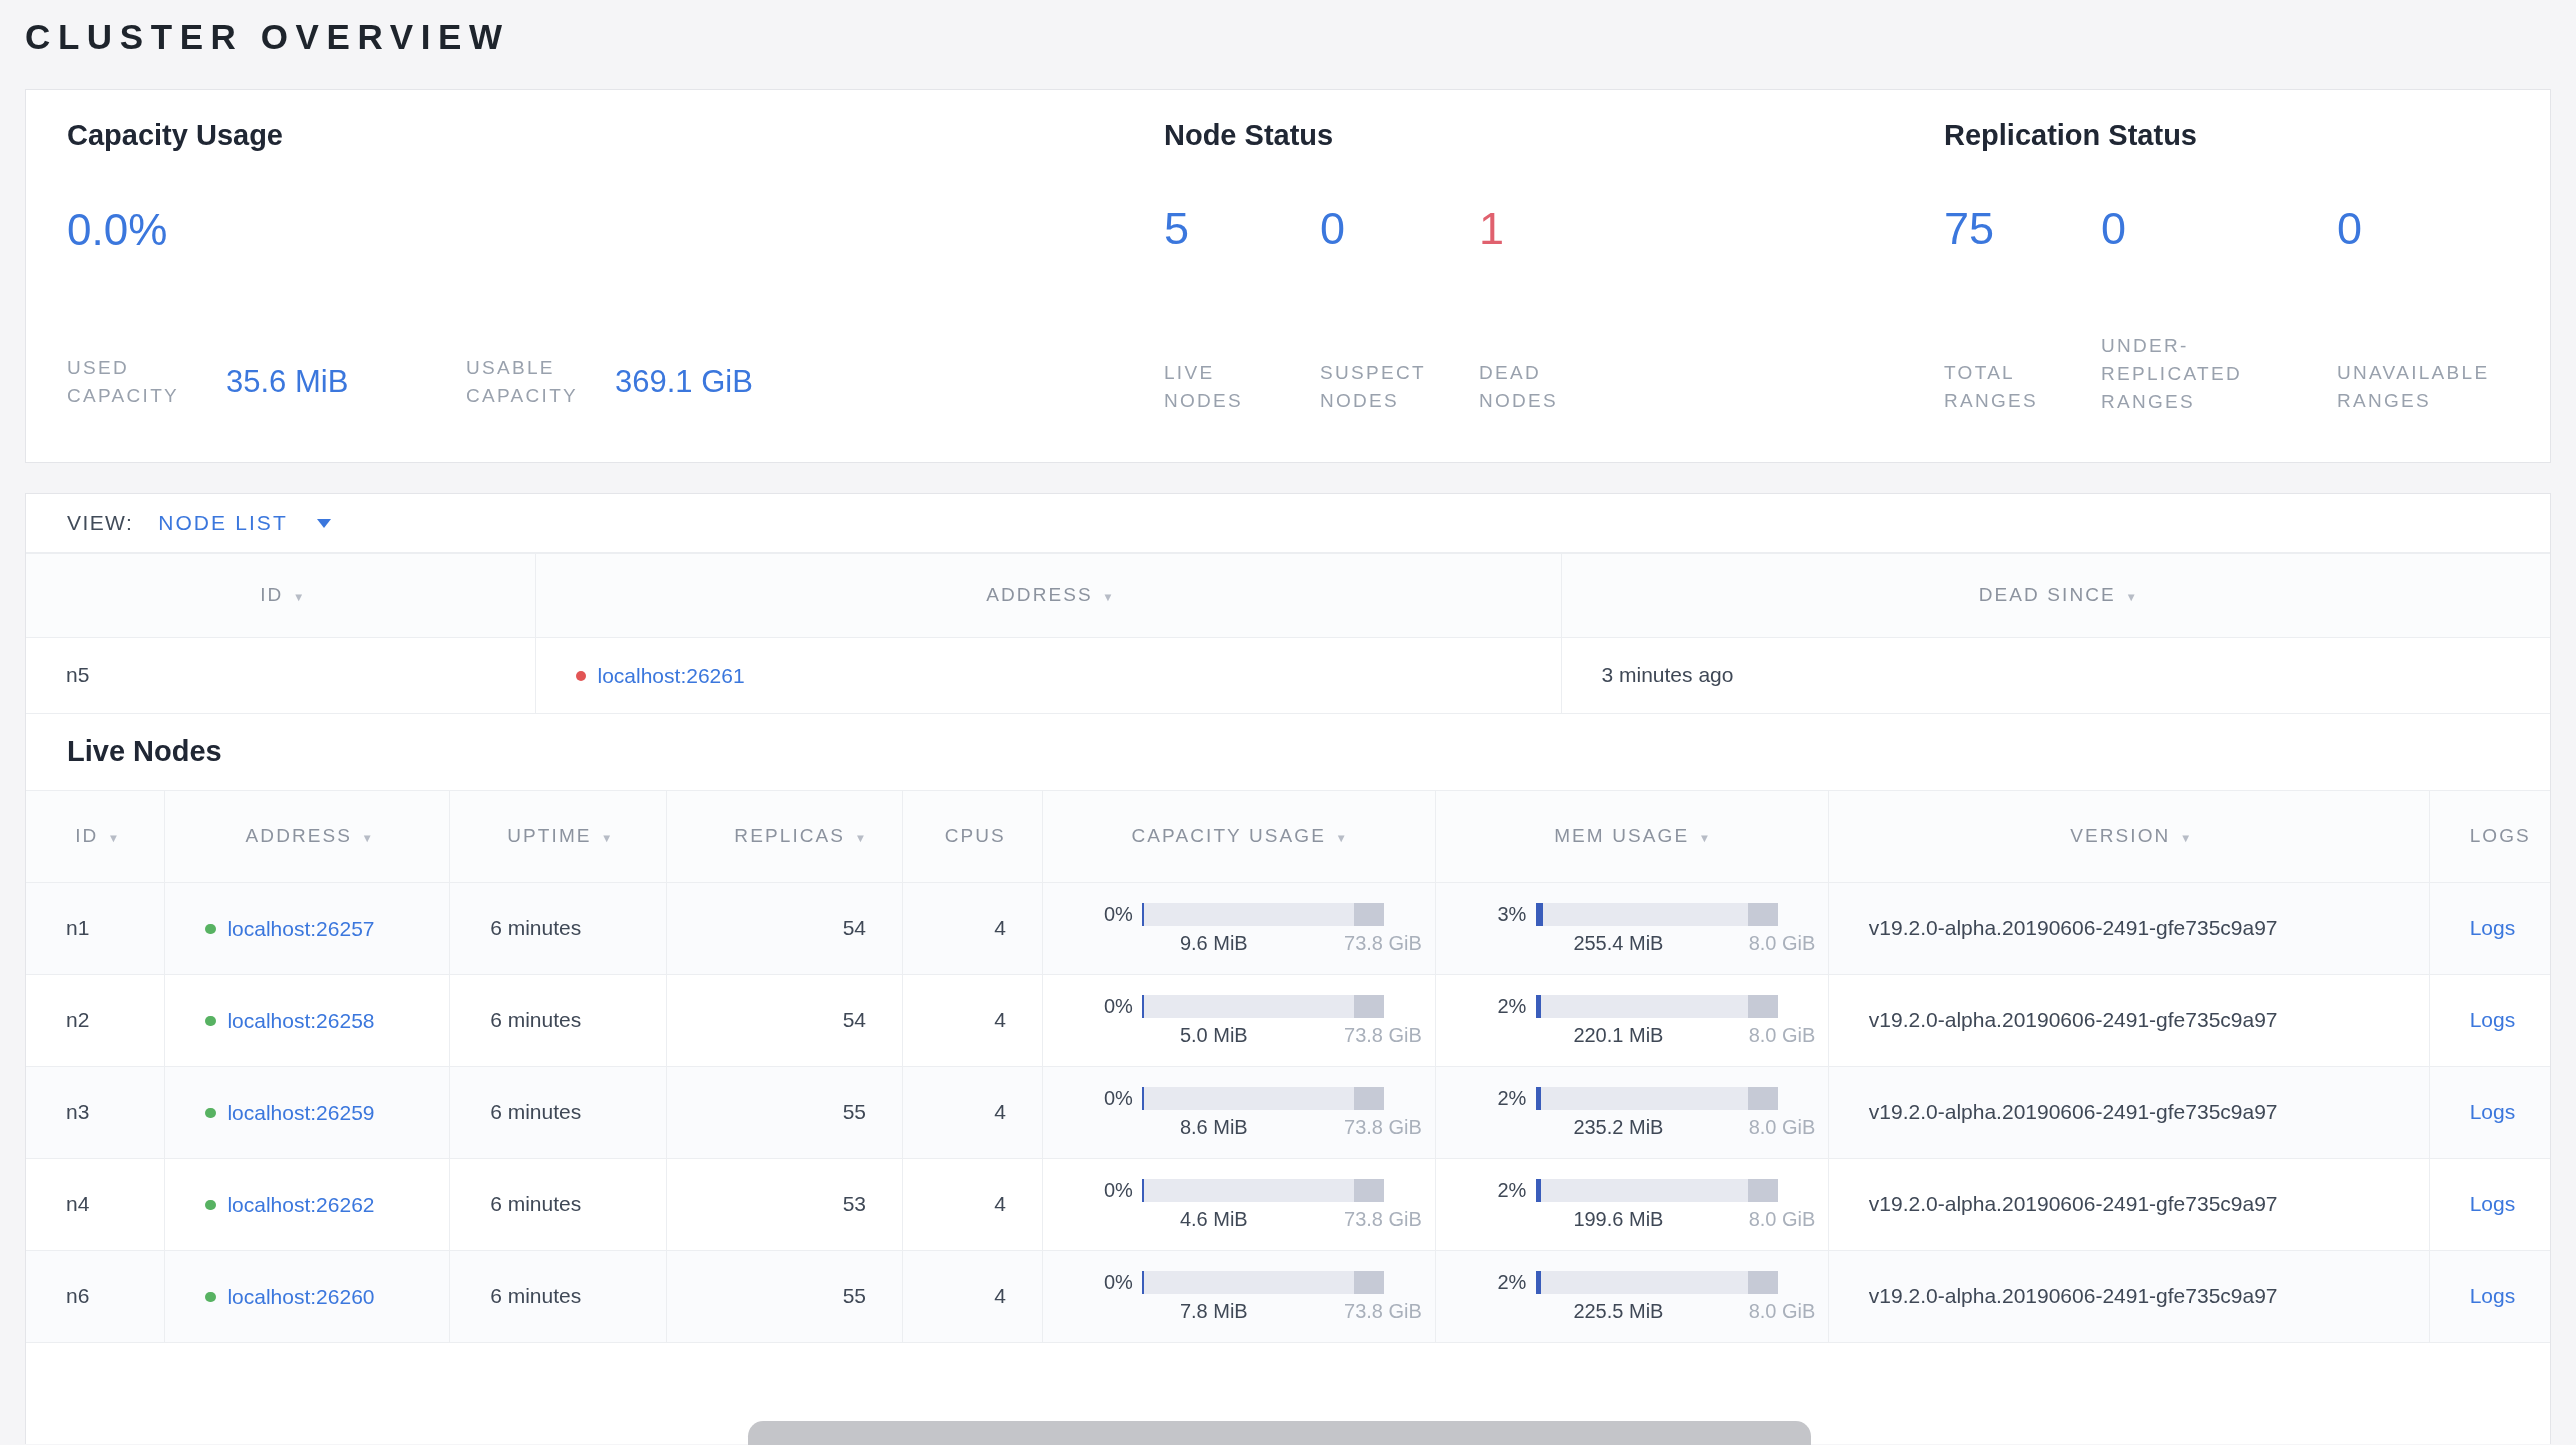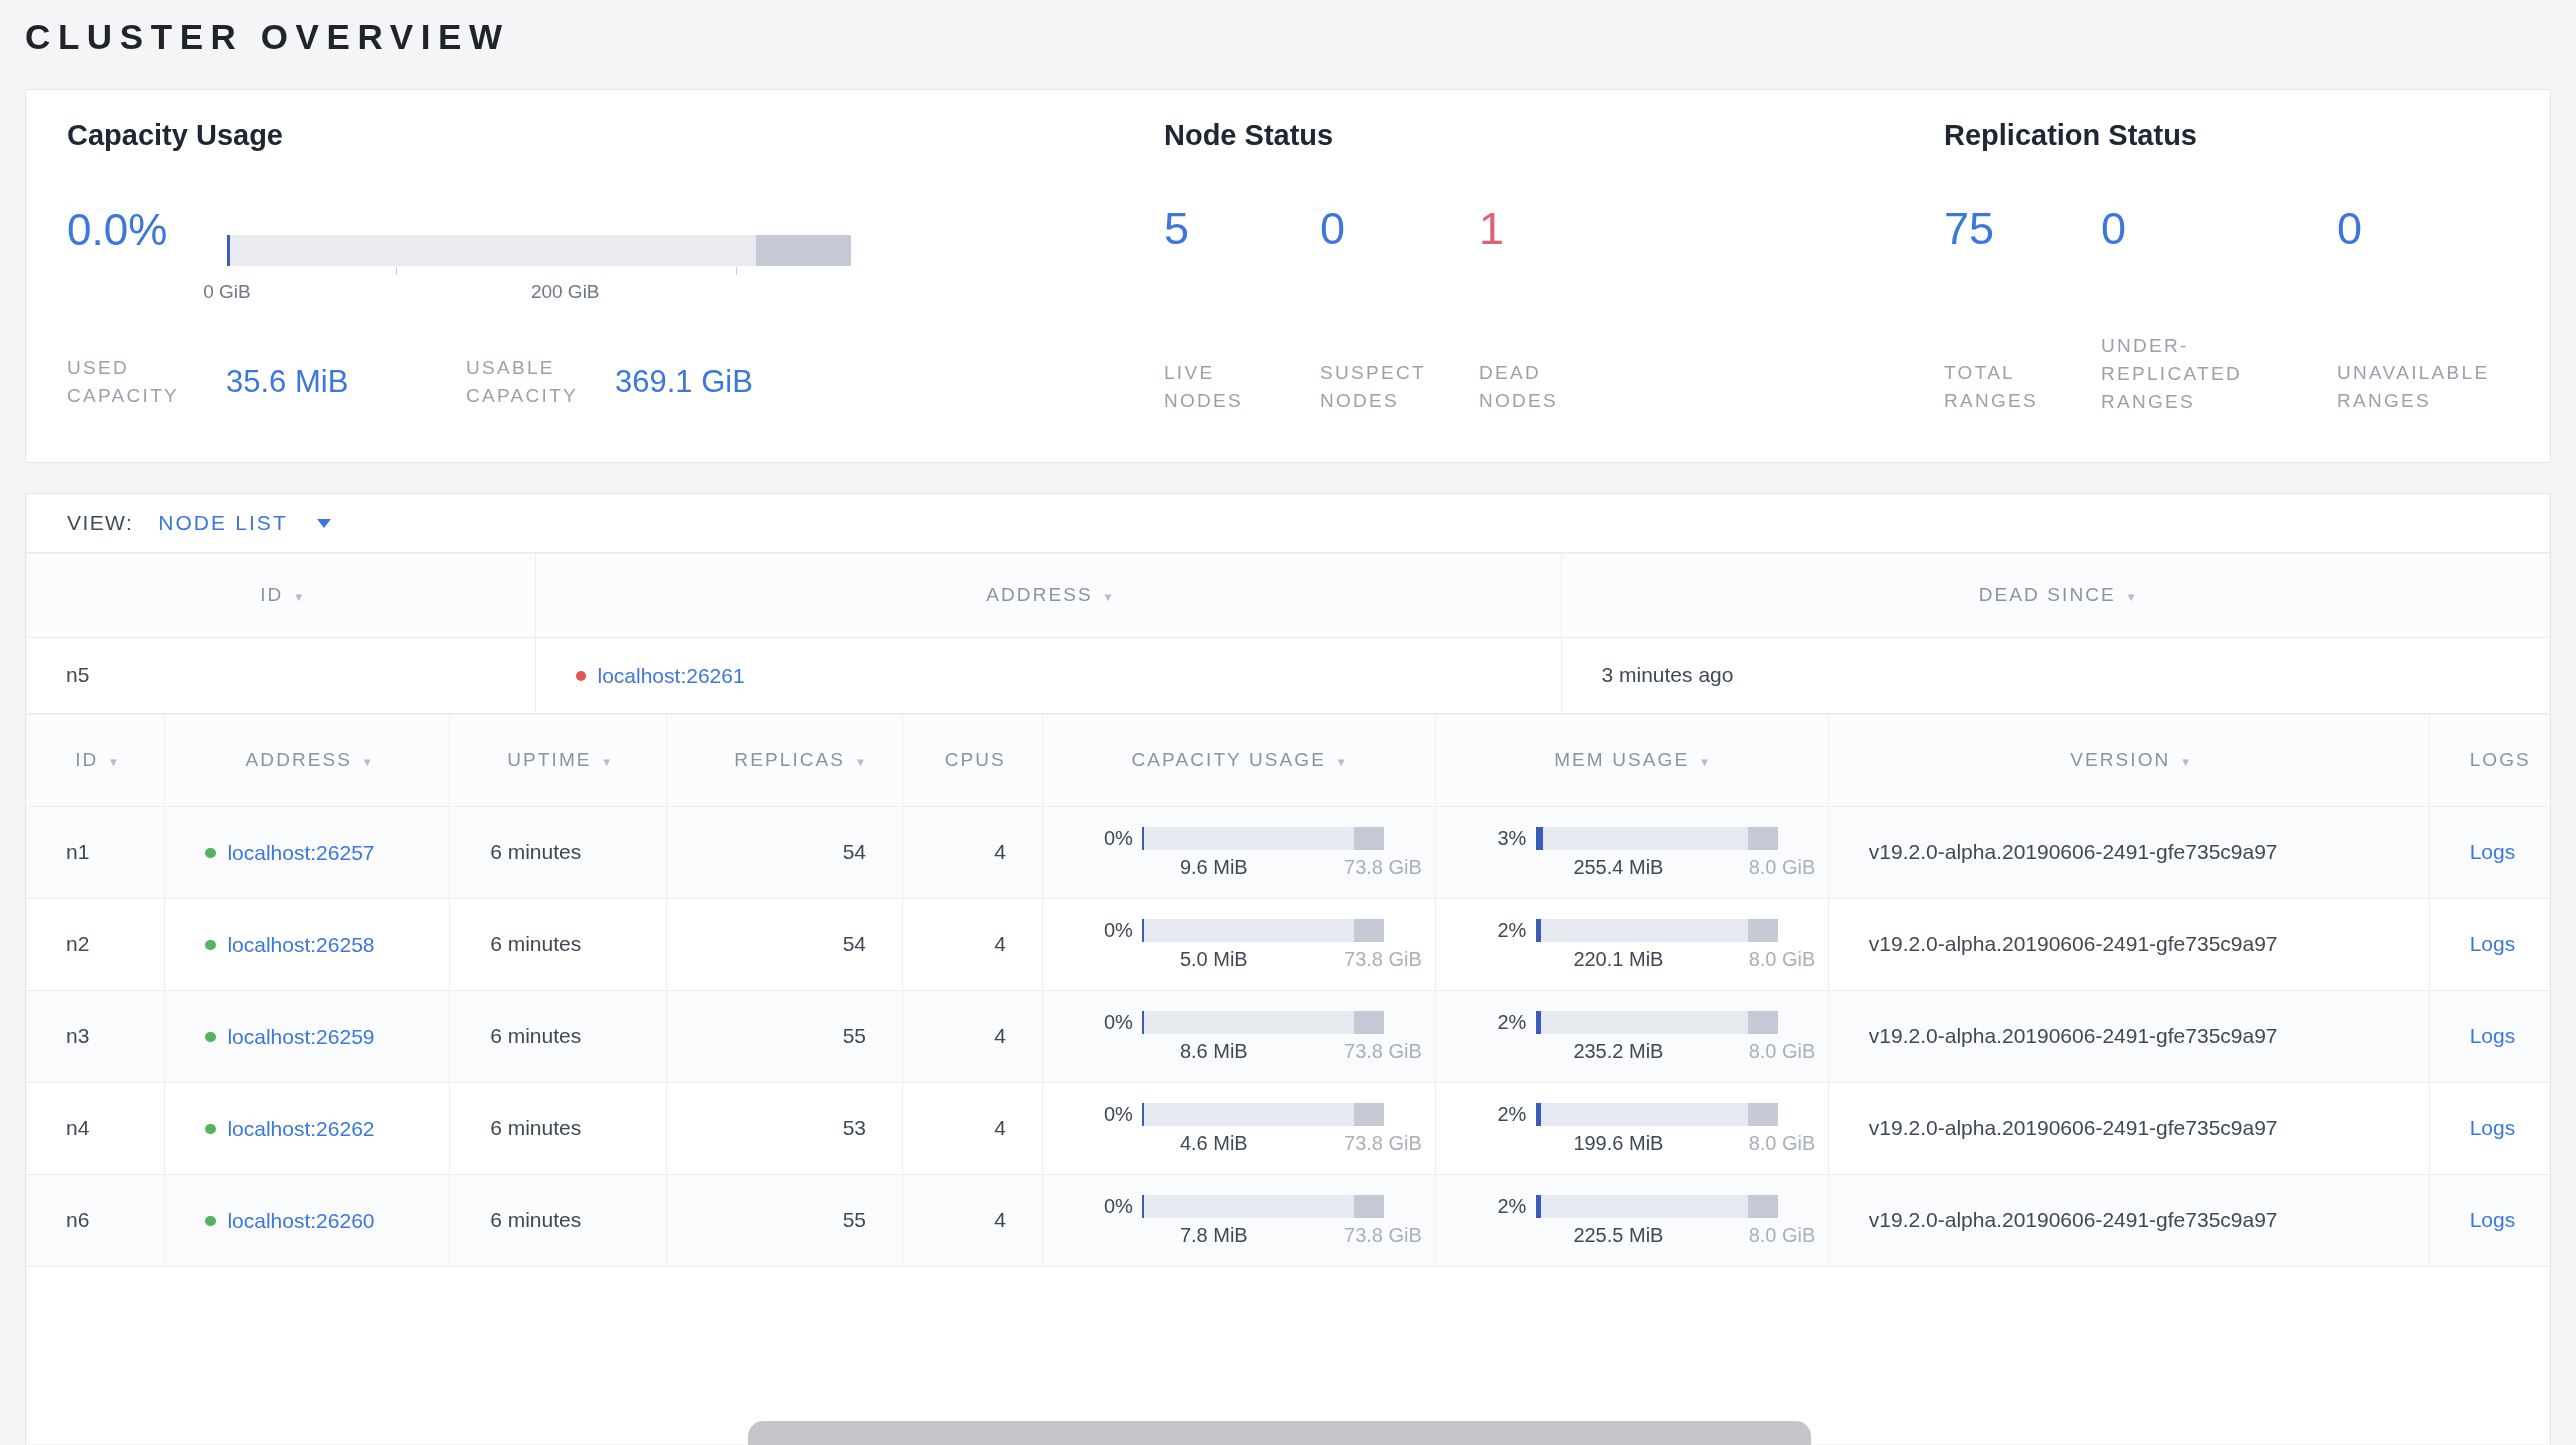--- a/index.html
+++ b/index.html
@@ -132,30 +132,20 @@
 
 <div class="page">
 
   <h1 class="page-title">CLUSTER OVERVIEW</h1>
 
   <section class="summary-card">
 
     <h2 class="card-title" style="left:41px">Capacity Usage</h2>
     <div class="cap-big-pct">0.0%</div>
 
-    <div class="cap-bar">
-      <div class="cap-track">
-        <span class="cap-sliver"></span>
-        <span class="cap-endcap"></span>
-      </div>
-      <span class="tick tick-1"></span>
-      <span class="tick tick-2"></span>
-      <span class="axis-label axis-zero">0 GiB</span>
-      <span class="axis-label axis-200">200 GiB</span>
-    </div>
 
     <div class="cap-pair" style="left:41px">
       <div class="pair-label w1">
         <div>USED</div>
         <div>CAPACITY</div>
       </div>
       <div class="pair-value">35.6 MiB</div>
     </div>
     <div class="cap-pair" style="left:440px">
       <div class="pair-label w2">
@@ -241,20 +231,21 @@
       <span class="addr-wrap">
         <span class="dot dot-dead"></span>
         <a class="link" href="#">localhost:26261</a>
       </span>
     </td>
     <td class="col-dead_since">3 minutes ago</td>
   </tr>
         </tbody>
     </table>
 
+    <h2 class="table-title live-title">Live Nodes</h2>
 
     <table id="live-table">
       <thead>
           <tr>
             <th class="col-id"><span>ID</span><span class="sort-arrow">▼</span></th>
             <th class="col-address"><span>ADDRESS</span><span class="sort-arrow">▼</span></th>
             <th class="col-uptime"><span>UPTIME</span><span class="sort-arrow">▼</span></th>
             <th class="col-replicas al-right"><span>REPLICAS</span><span class="sort-arrow">▼</span></th>
             <th class="col-cpus al-right"><span>CPUS</span></th>
             <th class="col-capacity"><span>CAPACITY USAGE</span><span class="sort-arrow">▼</span></th>

